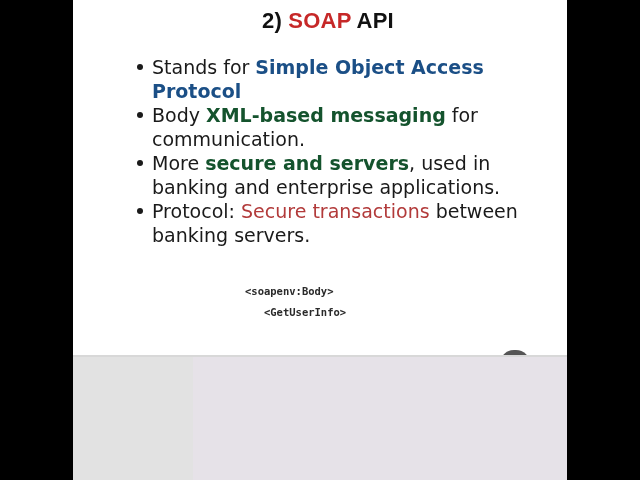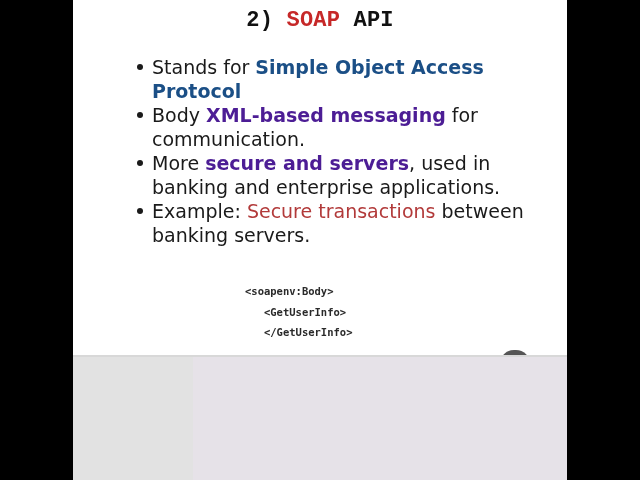--- a/index.html
+++ b/index.html
@@ -16,28 +16,27 @@
       left: 73px;
       top: 0;
       width: 494px;
       height: 480px;
       background: #ffffff;
       overflow: hidden;
     }
     .title {
       position: absolute;
       top: 8px;
-      left: 0;
+      left: 8px;
       width: 494px;
       text-align: center;
       font-weight: bold;
       font-size: 22px;
       color: #111111;
       letter-spacing: 0.2px;
-      font-family: Liberation Mono, monospace;
     }
     .title .accent { color: #c62828; }
     .bullets {
       position: absolute;
       top: 55px;
       left: 62px;
       width: 420px;
       margin: 0;
       padding: 0;
       list-style: none;
@@ -54,21 +53,21 @@
     .bullets li .dot {
       position: absolute;
       left: 2px;
       top: 9px;
       width: 6px;
       height: 6px;
       border-radius: 50%;
       background: #1a1a1a;
     }
     .blue { color: #1b4f86; font-weight: bold; }
-    .bold { font-weight: bold; color: #4c1d95; margin-top: 7px; }
+    .bold { font-weight: bold; color: #14532d; margin-top: 7px; }
     .red { color: #b23a3a; margin-top: 24px; }
     .code {
       position: absolute;
       top: 253px;
       left: 172px;
       font-family: "DejaVu Sans Mono", monospace;
       font-size: 10.5px;
       color: #2a2a2a;
       line-height: 20.5px;
       font-weight: bold;
@@ -112,28 +111,27 @@
     <li>
       <span class="dot"></span><span>Stands for </span><span class="blue">Simple Object Access Protocol</span><span></span>
     </li>
     <li>
       <span class="dot"></span><span>Body </span><span class="bold">XML-based messaging</span><span> for communication.</span>
     </li>
     <li>
       <span class="dot"></span><span>More </span><span class="bold">secure and servers</span><span>, used in banking and enterprise applications.</span>
     </li>
     <li>
-      <span class="dot"></span><span>Example: </span><span class="red">Secure transactions</span><span> between banking servers.</span>
+      <span class="dot"></span><span>Protocol: </span><span class="red">Secure transactions</span><span> between banking servers.</span>
     </li>
   </ul>
 
   <div class="code">
     <div>&lt;soapenv:Body&gt;</div>
     <div>   &lt;GetUserInfo&gt;</div>
-    <div>   &lt;/GetUserInfo&gt;</div>
   </div>
 
   <div class="handle"></div>
 
   <div class="panel">
     <div class="panel-left"></div>
   </div>
 </div>
 
 </body></html>

